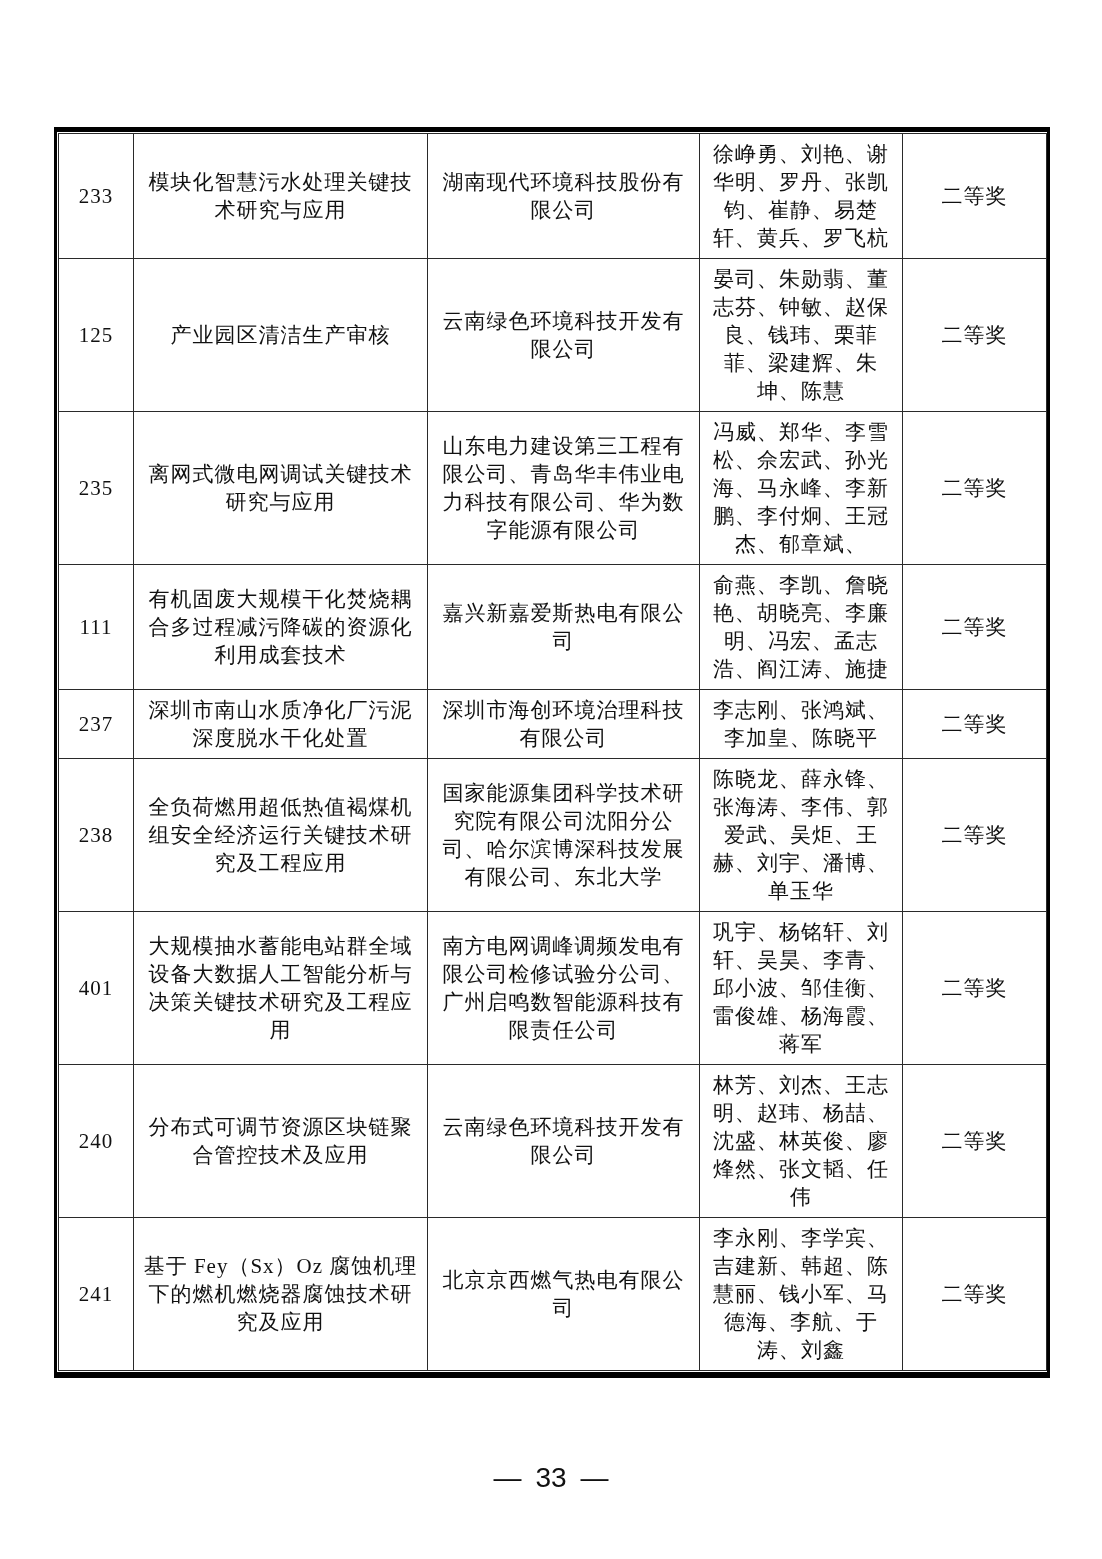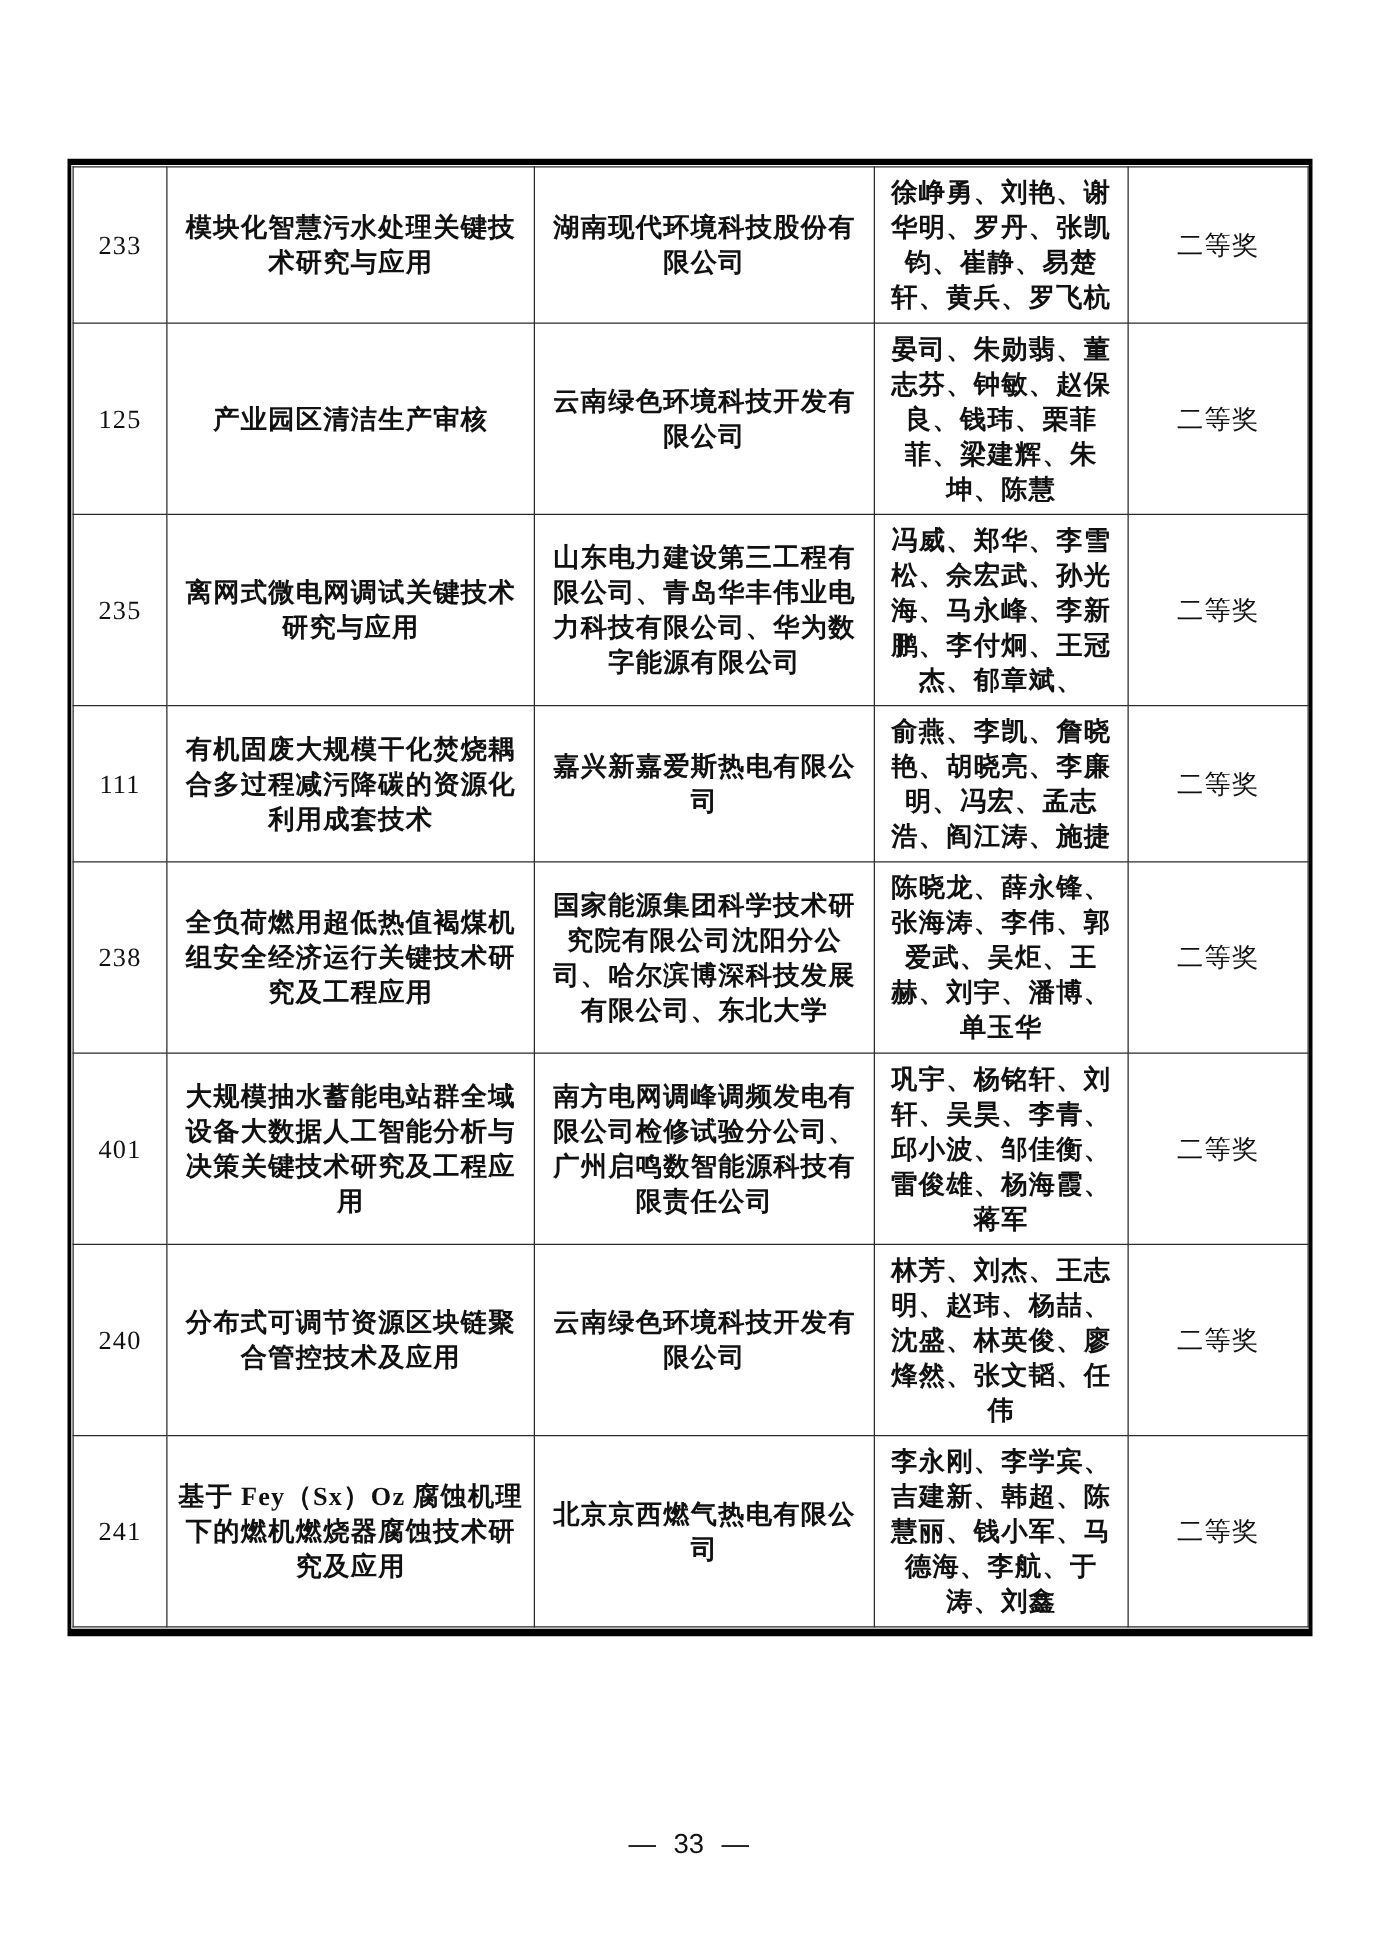--- a/index.html
+++ b/index.html
@@ -46,21 +46,20 @@
   }
   td.c-no {
     text-align: center;
     font-size: 22px;
     letter-spacing: 0;
     font-family: "Liberation Serif", "DejaVu Serif", serif;
   }
   td.c-title, td.c-org, td.c-names {
     text-align: justify;
     text-align-last: center;
-    font-weight: bold;
   }
   td.c-award {
     text-align: center;
     margin-left: 44px;
   }
   
   tr.r-0 td { height: 121px; }
   tr.r-1 td { height: 142px; }
   tr.r-2 td { height: 148px; }
   tr.r-3 td { height: 113px; }
@@ -69,21 +68,21 @@
   tr.r-6 td { height: 140px; }
   tr.r-7 td { height: 146px; }
   tr.r-8 td { height: 153px; }
 
   .page-footer {
     position: absolute;
     left: 0;
     top: 1462px;
     width: 1102px;
     text-align: center;
-    font-size: 22px;
+    font-size: 28px;
     font-family: "Liberation Sans", "DejaVu Sans", sans-serif;
     color: #111111;
   }
   .page-footer .dash {
     display: inline-block;
     margin: 0 14px;
   }
 </style>
 </head>
 <body>
@@ -121,20 +120,27 @@
           <td class="c-names">冯威、郑华、李雪松、佘宏武、孙光海、马永峰、李新鹏、李付炯、王冠杰、郁章斌、</td>
           <td class="c-award">二等奖</td>
         </tr>
         <tr class="r-3">
           <td class="c-no">111</td>
           <td class="c-title">有机固废大规模干化焚烧耦合多过程减污降碳的资源化利用成套技术</td>
           <td class="c-org">嘉兴新嘉爱斯热电有限公司</td>
           <td class="c-names">俞燕、李凯、詹晓艳、胡晓亮、李廉明、冯宏、孟志浩、阎江涛、施捷</td>
           <td class="c-award">二等奖</td>
         </tr>
+        <tr class="r-4">
+          <td class="c-no">237</td>
+          <td class="c-title">深圳市南山水质净化厂污泥深度脱水干化处置</td>
+          <td class="c-org">深圳市海创环境治理科技有限公司</td>
+          <td class="c-names">李志刚、张鸿斌、李加皇、陈晓平</td>
+          <td class="c-award">二等奖</td>
+        </tr>
         <tr class="r-5">
           <td class="c-no">238</td>
           <td class="c-title">全负荷燃用超低热值褐煤机组安全经济运行关键技术研究及工程应用</td>
           <td class="c-org">国家能源集团科学技术研究院有限公司沈阳分公司、哈尔滨博深科技发展有限公司、东北大学</td>
           <td class="c-names">陈晓龙、薛永锋、张海涛、李伟、郭爱武、吴炬、王赫、刘宇、潘博、单玉华</td>
           <td class="c-award">二等奖</td>
         </tr>
         <tr class="r-6">
           <td class="c-no">401</td>
           <td class="c-title">大规模抽水蓄能电站群全域设备大数据人工智能分析与决策关键技术研究及工程应用</td>

